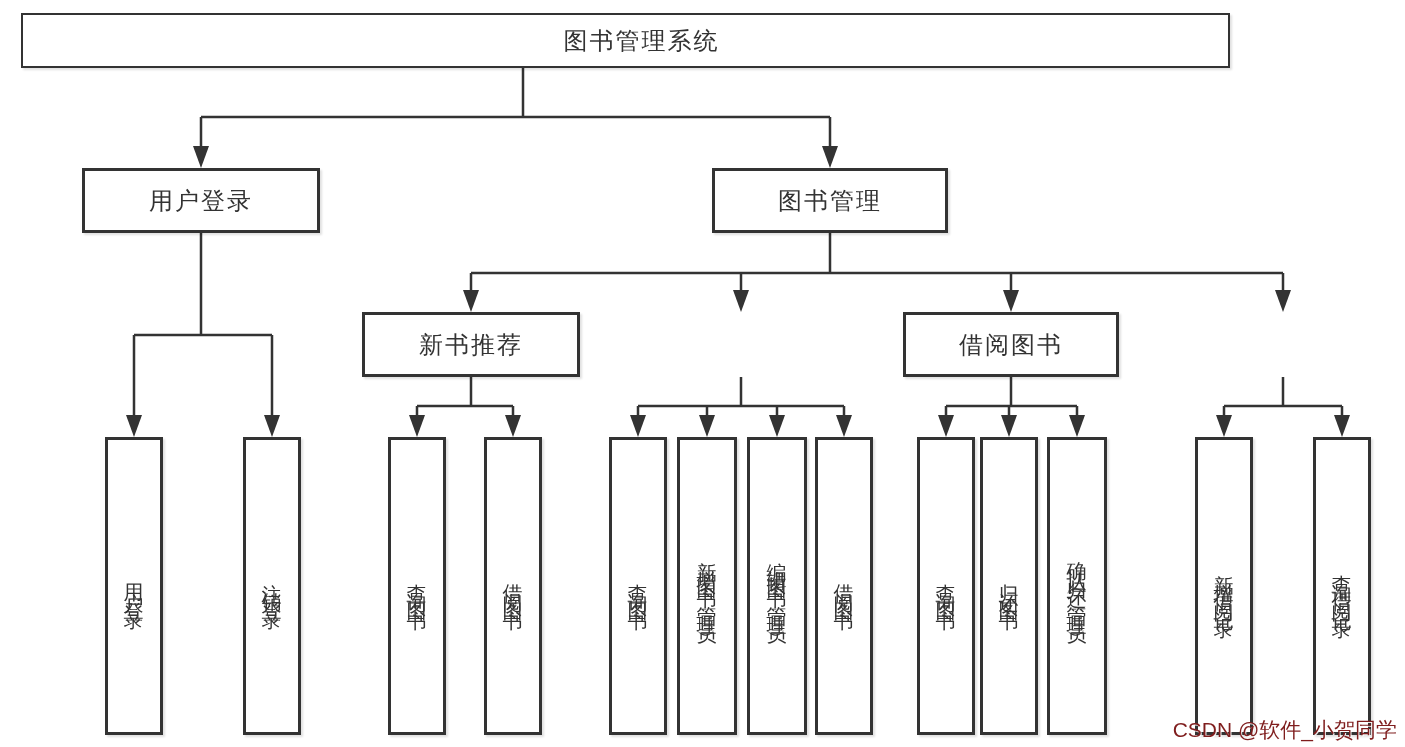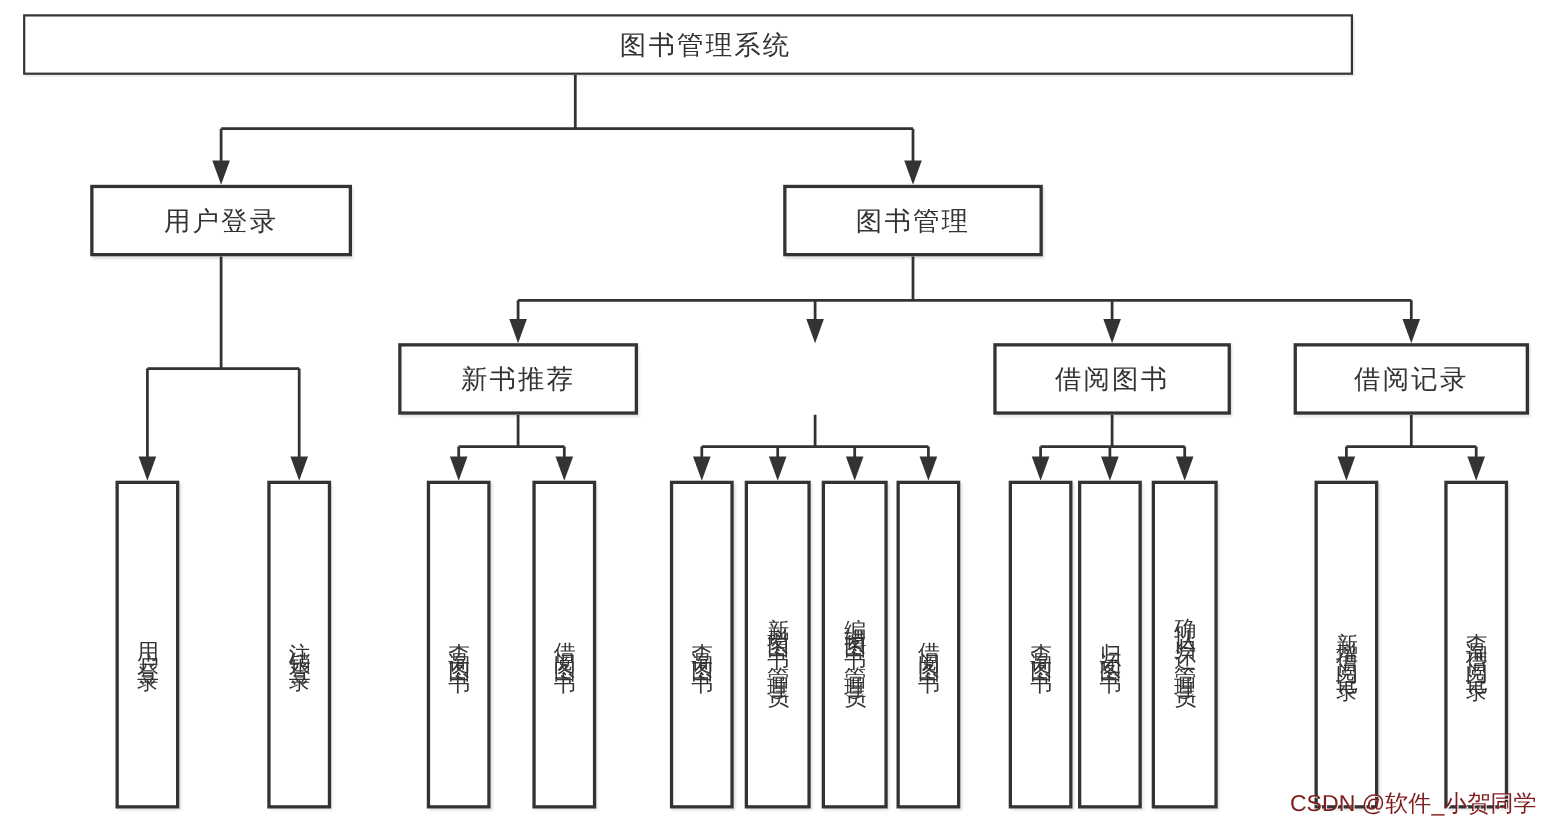--- a/index.html
+++ b/index.html
@@ -104,23 +104,20 @@
   <div class="node" style="left:712px; top:168px; width:236px; height:65px;">
     <span class="hlabel">图书管理</span>
   </div>
 
   <div class="node" style="left:362px; top:312px; width:218px; height:65px;">
     <span class="hlabel">新书推荐</span>
   </div>
   <div class="node" style="left:903px; top:312px; width:216px; height:65px;">
     <span class="hlabel">借阅图书</span>
   </div>
-  <div class="node" style="left:1176px; top:312px; width:214px; height:65px;">
-    <span class="hlabel">借阅记录</span>
-  </div>
 
   <div class="node" style="left:105px; top:437px; width:58px; height:298px;">
     <span class="vlabel">用户登录</span>
   </div>
   <div class="node" style="left:243px; top:437px; width:58px; height:298px;">
     <span class="vlabel">注销登录</span>
   </div>
 
   <div class="node" style="left:388px; top:437px; width:58px; height:298px;">
     <span class="vlabel">查询图书</span>

